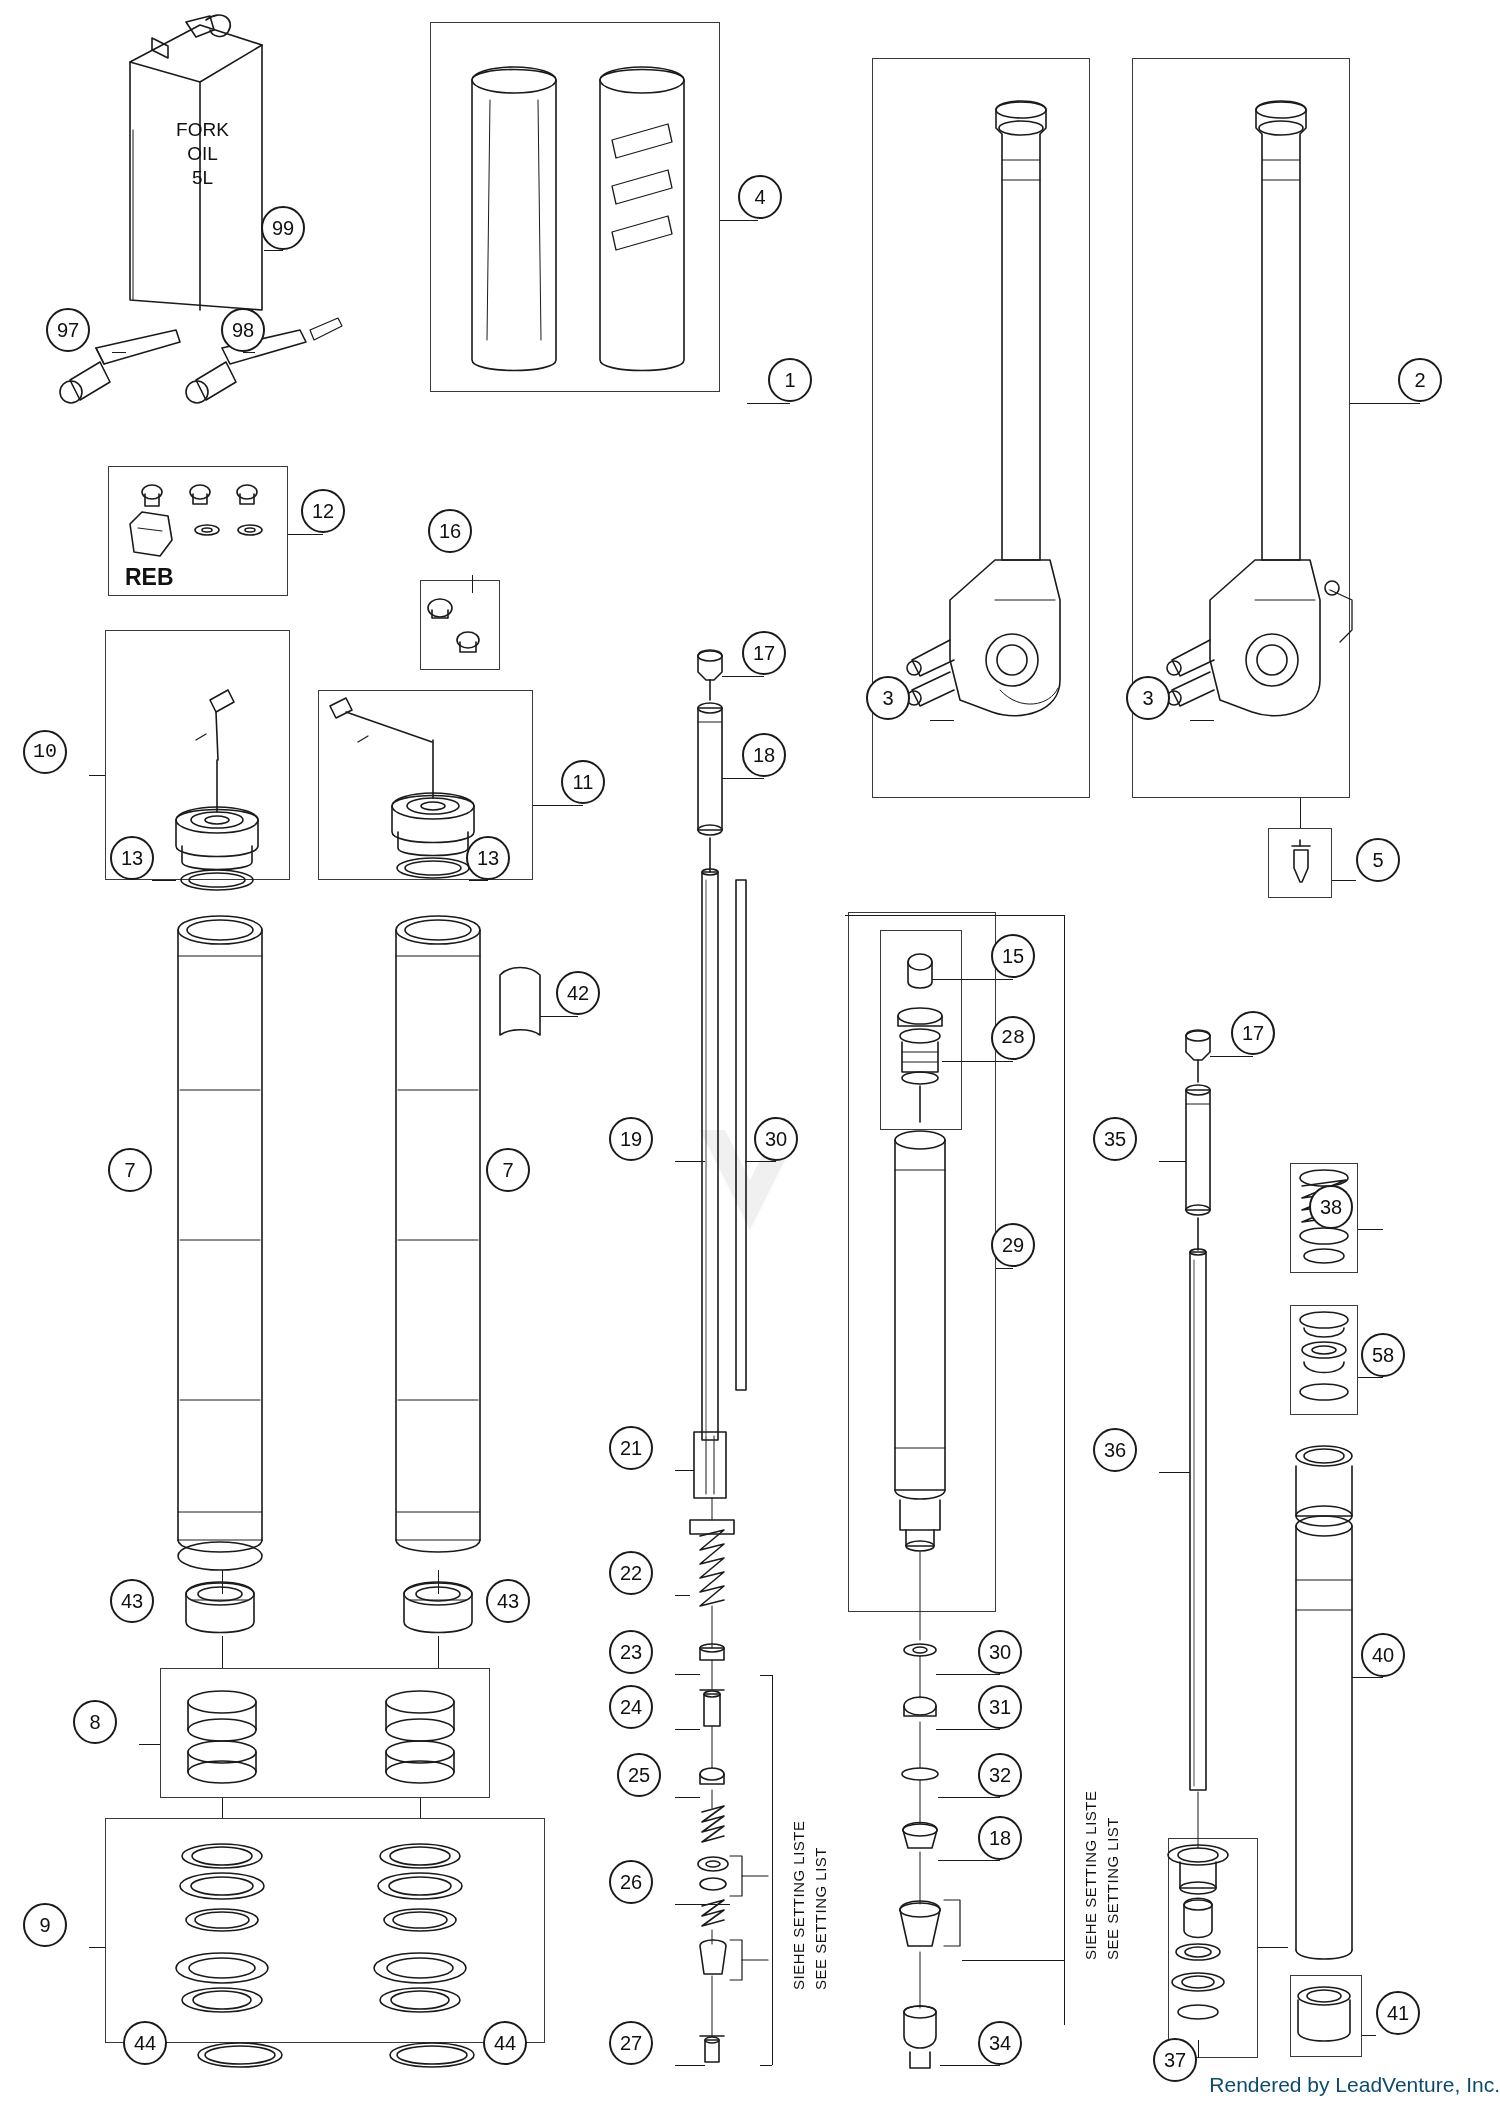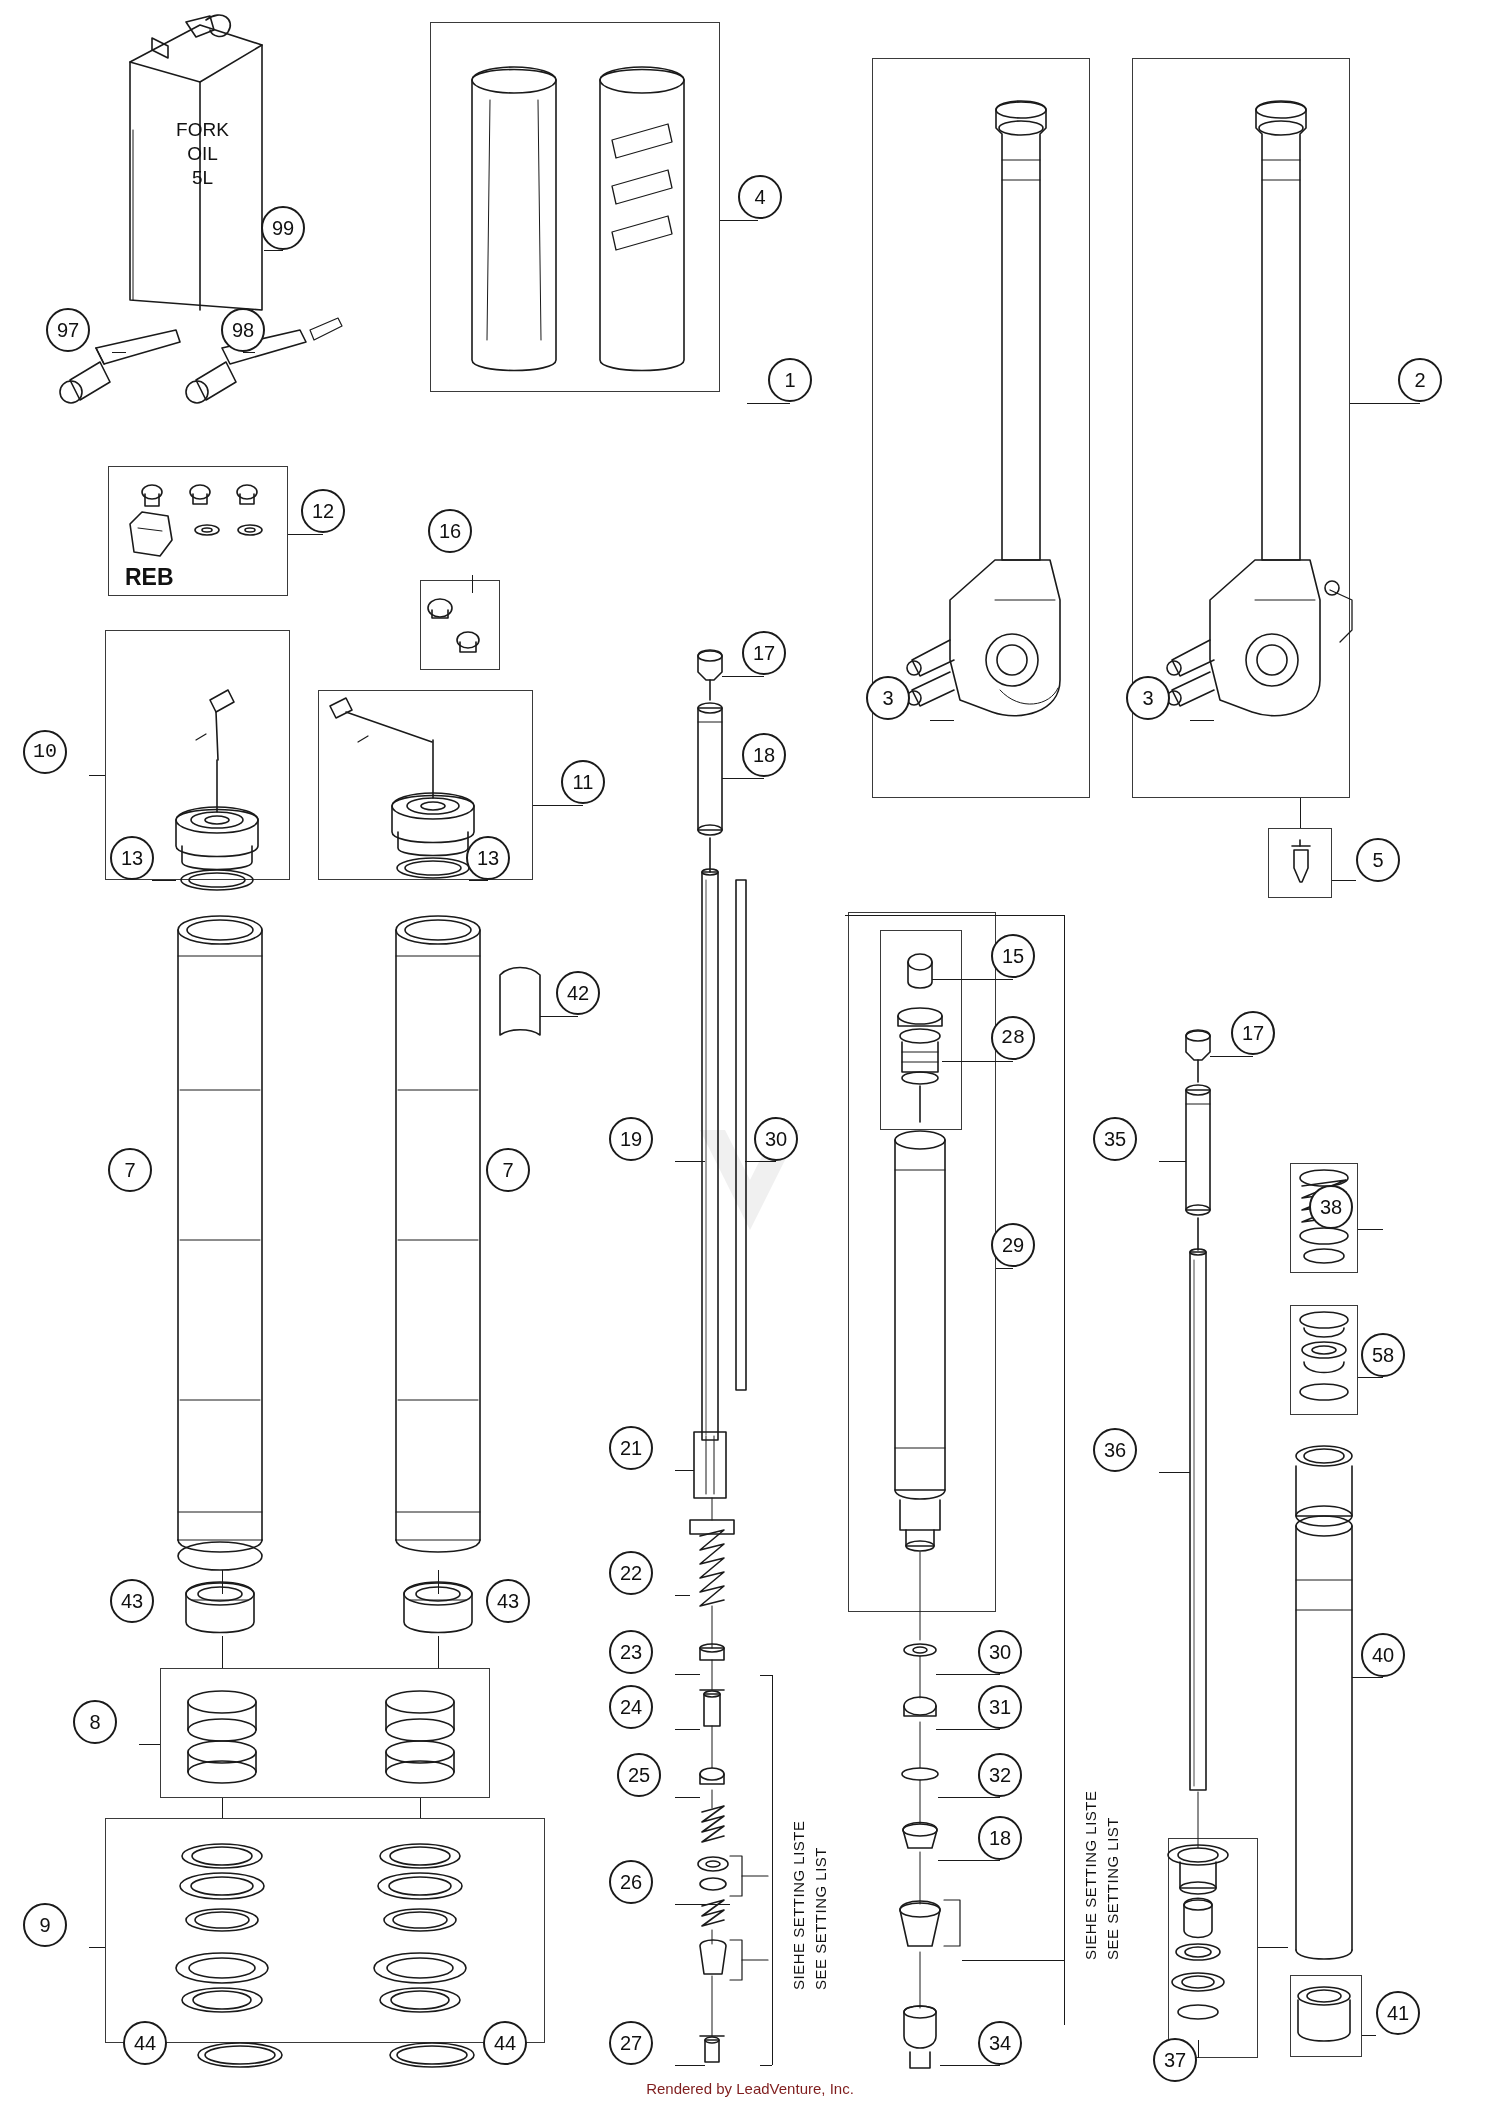--- a/index.html
+++ b/index.html
@@ -59,23 +59,23 @@
     letter-spacing: .5px;
     white-space: nowrap;
     transform-origin: 0 0;
     z-index: 5;
   }
   .footer {
     position: absolute;
     left: 0;
     right: 0;
     bottom: 10px;
-    text-align: center;
-    font-size: 15px;
-    color: #7f1d1d;
+    text-align: right;
+    font-size: 21px;
+    color: #0c4a6e;
   }
   .watermark {
     position: absolute;
     left: 580px;
     top: 1000px;
     width: 420px;
     text-align: center;
     color: #eeeeee;
     font-size: 40px;
     letter-spacing: 8px;

